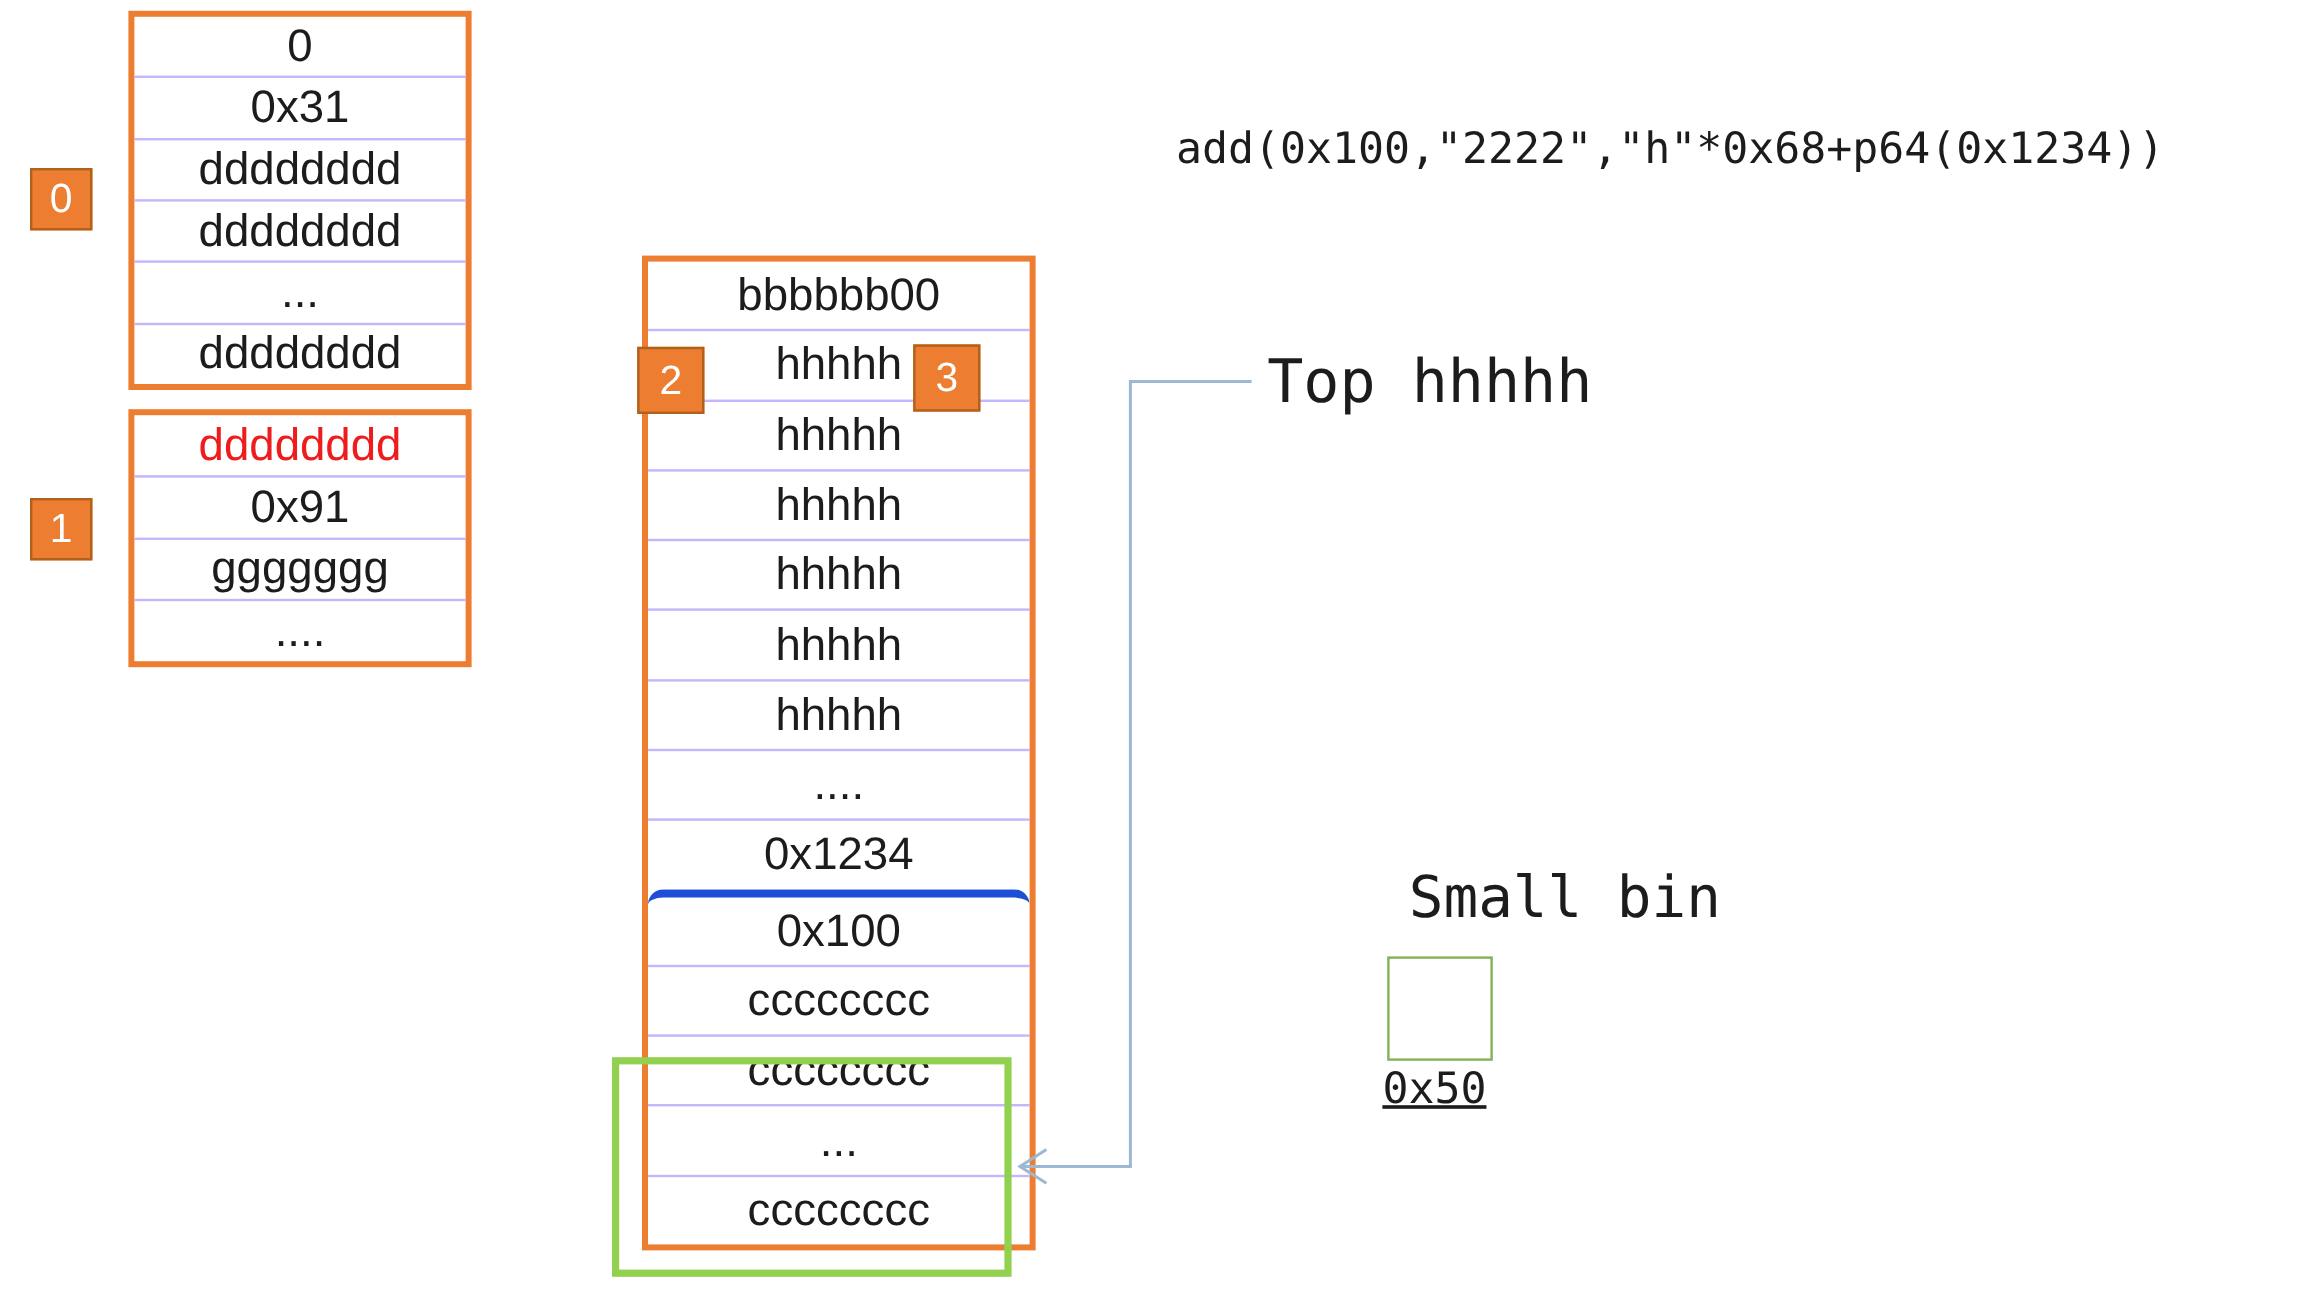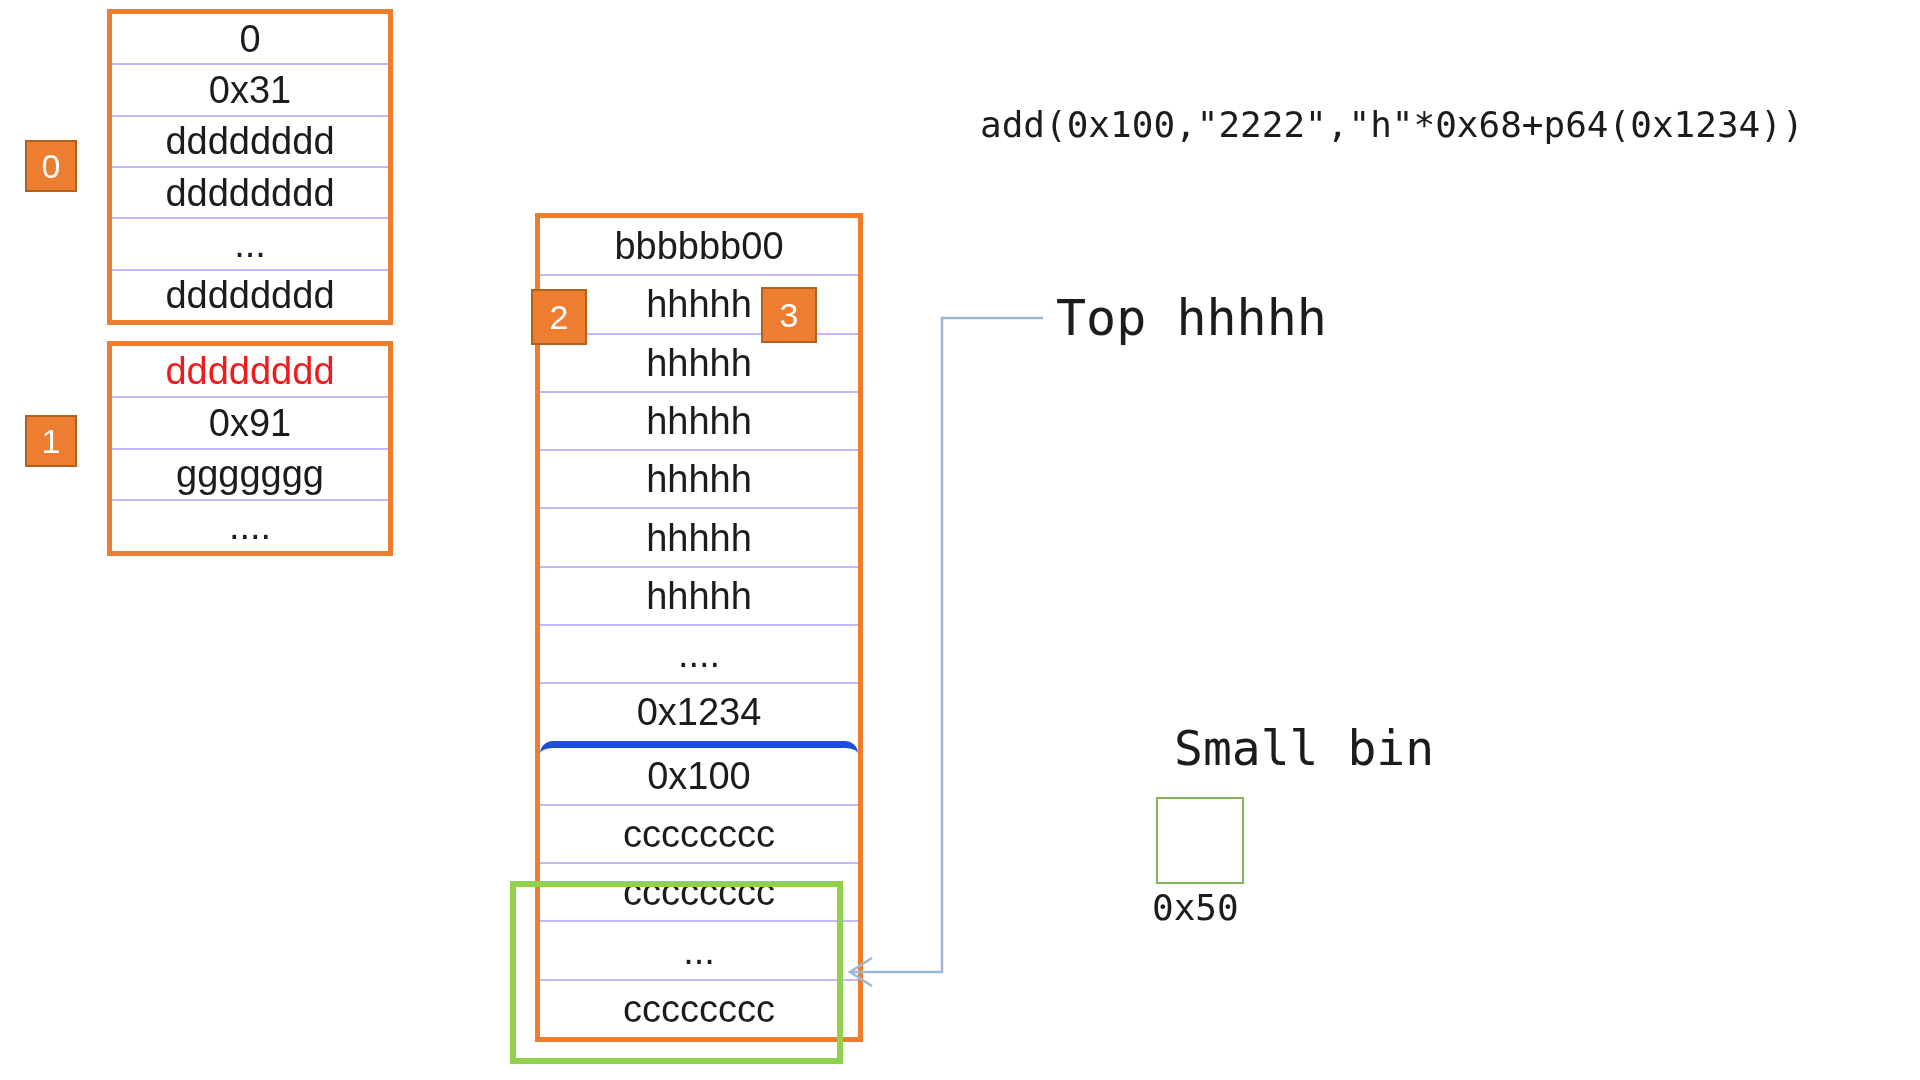--- a/index.html
+++ b/index.html
@@ -68,21 +68,21 @@
     position:absolute;
     font-family:"DejaVu Sans Mono", monospace;
     color:#1c1c1c;
     white-space:pre;
     line-height:1.2;
     z-index:2;
   }
   .code-line{left:980px;top:103px;font-size:36px;}
   .top-chunk{left:1056px;top:293px;font-size:50px;line-height:1;}
   .small-bin{left:1150px;top:724px;font-size:48px;line-height:1;margin-left:24px;}
-  .small-bin-size{left:1152px;top:890px;font-size:36px;line-height:1;}
+  .small-bin-size{left:1152px;top:890px;font-size:36px;line-height:1;text-decoration:underline;}
   
   .connector{
     position:absolute;
     left:0;top:0;
     width:1920px;height:1080px;
     z-index:2;
     pointer-events:none;
   }
 </style>
 </head>

